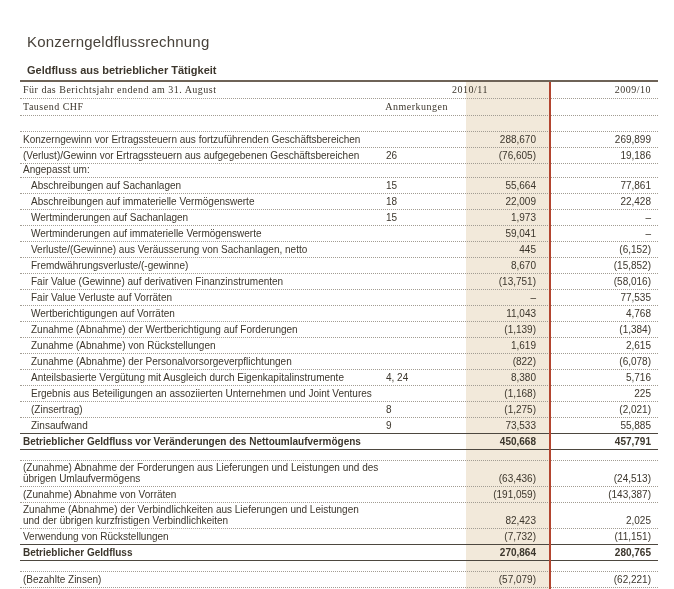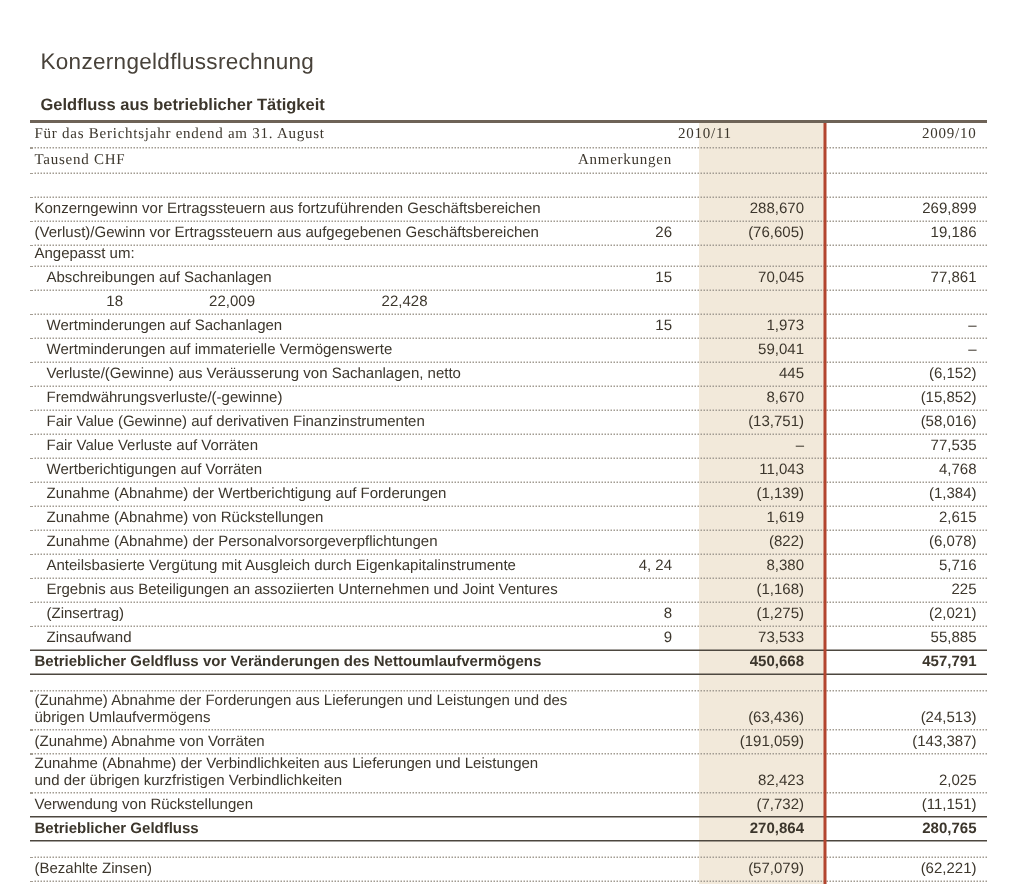--- a/index.html
+++ b/index.html
@@ -34,21 +34,21 @@
     font-family:"Liberation Serif","DejaVu Serif",serif;font-size:10px;letter-spacing:.5px;min-height:16px;
   }
   .hrow .hlabel{flex:1;padding:0 0 3px 3px;}
   .hrow .hnote{width:140px;text-align:right;padding:0 4px 3px 0;}
   .hrow .hv1{width:84px;padding:0 7px 3px 0;}
   .hrow .hv2{width:108px;text-align:right;padding:0 7px 3px 0;}
   .hgap{min-height:7px;}
   .row{font-size:10px;line-height:11px;min-height:15px;}
   .row .label{flex:1;padding:0 0 2px 3px;white-space:pre-line;}
   .row .label.indent{padding-left:11px;}
-  .row .note{width:62px;text-align:right;padding:0 4px 2px 0;}
+  .row .note{width:62px;text-align:left;padding:0 4px 2px 0;}
   .row .v1{width:84px;text-align:right;padding:0 7px 2px 0;}
   .row .v2{width:108px;text-align:right;padding:0 7px 2px 0;}
   .row.section{min-height:12px;}
   .row.gap{min-height:10px;}
   .row.twoline{min-height:25px;}
   .row.nb{border-bottom:none;}
   .row.bold{font-weight:bold;border-top:1px solid var(--line);border-bottom:1px solid var(--line);min-height:15px;}
   .row.total{font-weight:bold;border-top:1px solid var(--line);border-bottom:2px solid var(--line);min-height:16px;}
 </style>
 </head>
@@ -91,24 +91,25 @@
           </div>
           <div class="row section">
             <div class="label">Angepasst um:</div>
             <div class="note"></div>
             <div class="v1"></div>
             <div class="v2"></div>
           </div>
           <div class="row normal">
             <div class="label indent">Abschreibungen auf Sachanlagen</div>
             <div class="note">15</div>
-            <div class="v1">70,045</div>
+            <div class="v1">55,664</div>
             <div class="v2">77,861</div>
           </div>
           <div class="row normal">
+            <div class="label indent">Abschreibungen auf immaterielle Vermögenswerte</div>
             <div class="note">18</div>
             <div class="v1">22,009</div>
             <div class="v2">22,428</div>
           </div>
           <div class="row normal">
             <div class="label indent">Wertminderungen auf Sachanlagen</div>
             <div class="note">15</div>
             <div class="v1">1,973</div>
             <div class="v2">–</div>
           </div>

